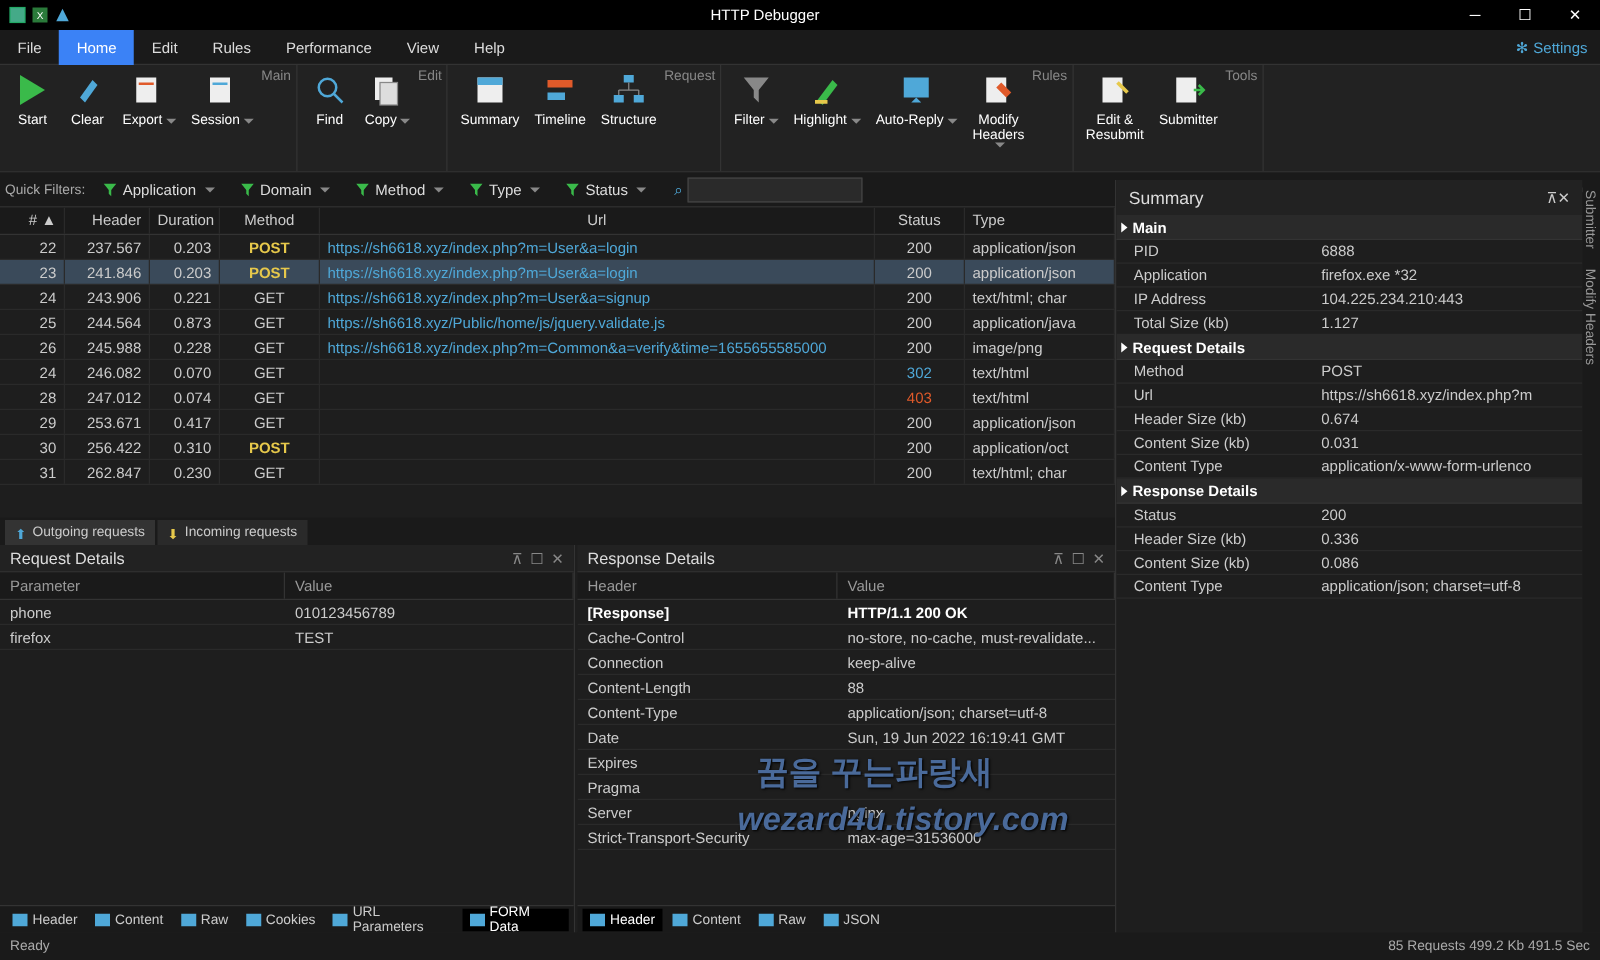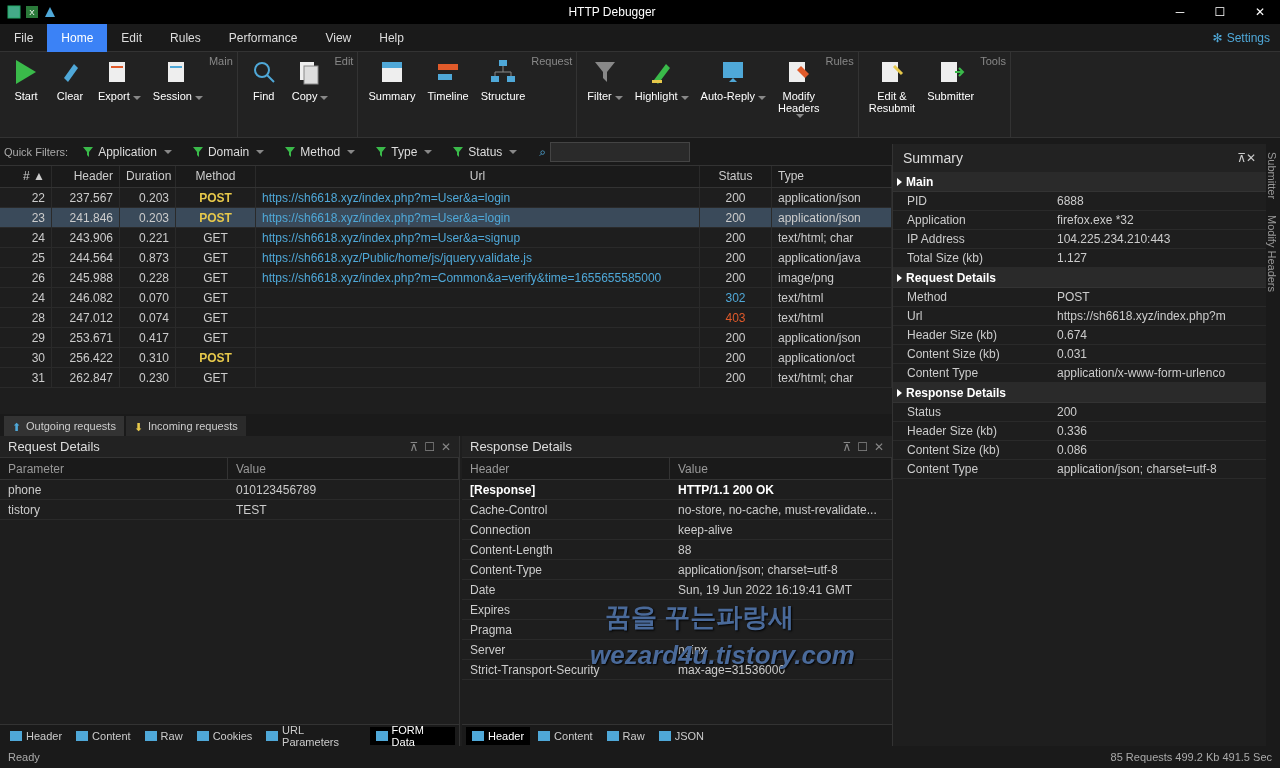--- a/index.html
+++ b/index.html
@@ -474,21 +474,21 @@
   <div class="kv-head">
     <div class="kv-k">Parameter</div>
     <div class="kv-v">Value</div>
   </div>
   <div class="kv-body" id="req-body">
       <div class="kv-row">
         <div class="kv-k">phone</div>
         <div class="kv-v">010123456789</div>
       </div>
       <div class="kv-row">
-        <div class="kv-k">tistory</div>
+        <div class="kv-k">firefox</div>
         <div class="kv-v">TEST</div>
       </div>
     </div>
   <div class="btabs" id="req-btabs">
       <div class="btab">
         <span class="bicon"></span>
         <span>Header</span>
       </div>
       <div class="btab">
         <span class="bicon"></span>

